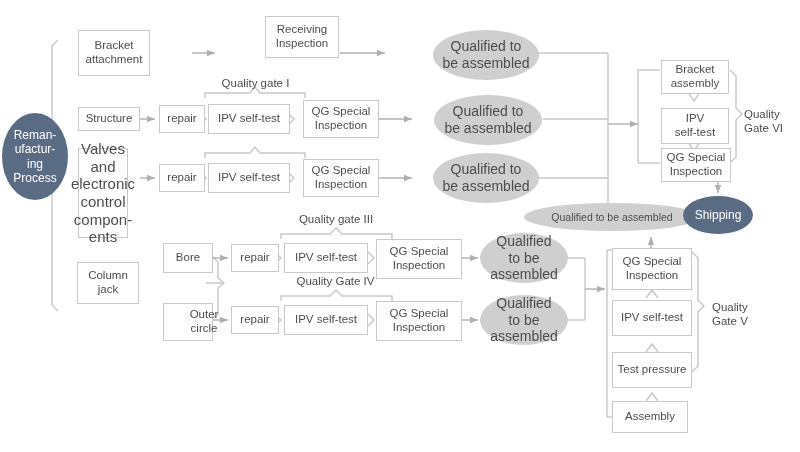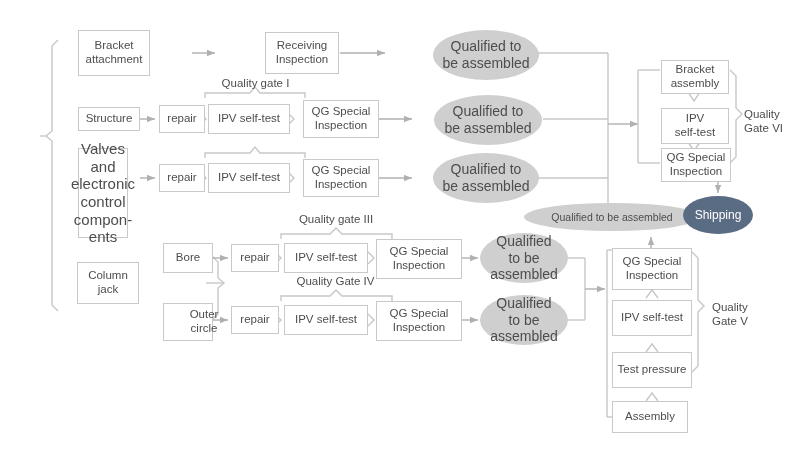--- a/index.html
+++ b/index.html
@@ -142,24 +142,28 @@
       <path d="M607,417 L614,417" stroke="#c7c7c7"></path>
 
       <path d="M646,298 L652,290 L658,298" stroke="#c7c7c7"></path>
       <path d="M646,352 L652,344 L658,352" stroke="#c7c7c7"></path>
       <path d="M646,401 L652,393 L658,401" stroke="#c7c7c7"></path>
 
       <path d="M692,252 L698,258 L698,300 L704,306 L698,312 L698,366 L692,372" stroke="#c7c7c7"></path>
     </g>
   </svg>
 
+  <div class="node ellipse-dark" style="left:2px;top:113px;width:66px;height:87px;">Reman-
+ufactur-
+ing
+Process</div>
 
   <div class="node box" style="left:78px;top:30px;width:72px;height:46px;">Bracket
 attachment</div>
-  <div class="node box" style="left:265px;top:32px;width:74px;height:42px;">Receiving
+  <div class="node box" style="left:265px;top:16px;width:74px;height:42px;">Receiving
 Inspection</div>
   <div class="node ellipse" style="left:433px;top:30px;width:106px;height:50px;">Qualified to
 be assembled</div>
 
   <div class="node box" style="left:78px;top:107px;width:62px;height:24px;">Structure</div>
   <div class="node box" style="left:159px;top:105px;width:46px;height:28px;">repair</div>
   <div class="node box" style="left:208px;top:104px;width:82px;height:30px;">IPV self-test</div>
   <div class="node box" style="left:303px;top:100px;width:76px;height:38px;">QG Special
 Inspection</div>
   <div class="node ellipse" style="left:434px;top:95px;width:108px;height:50px;">Qualified to

